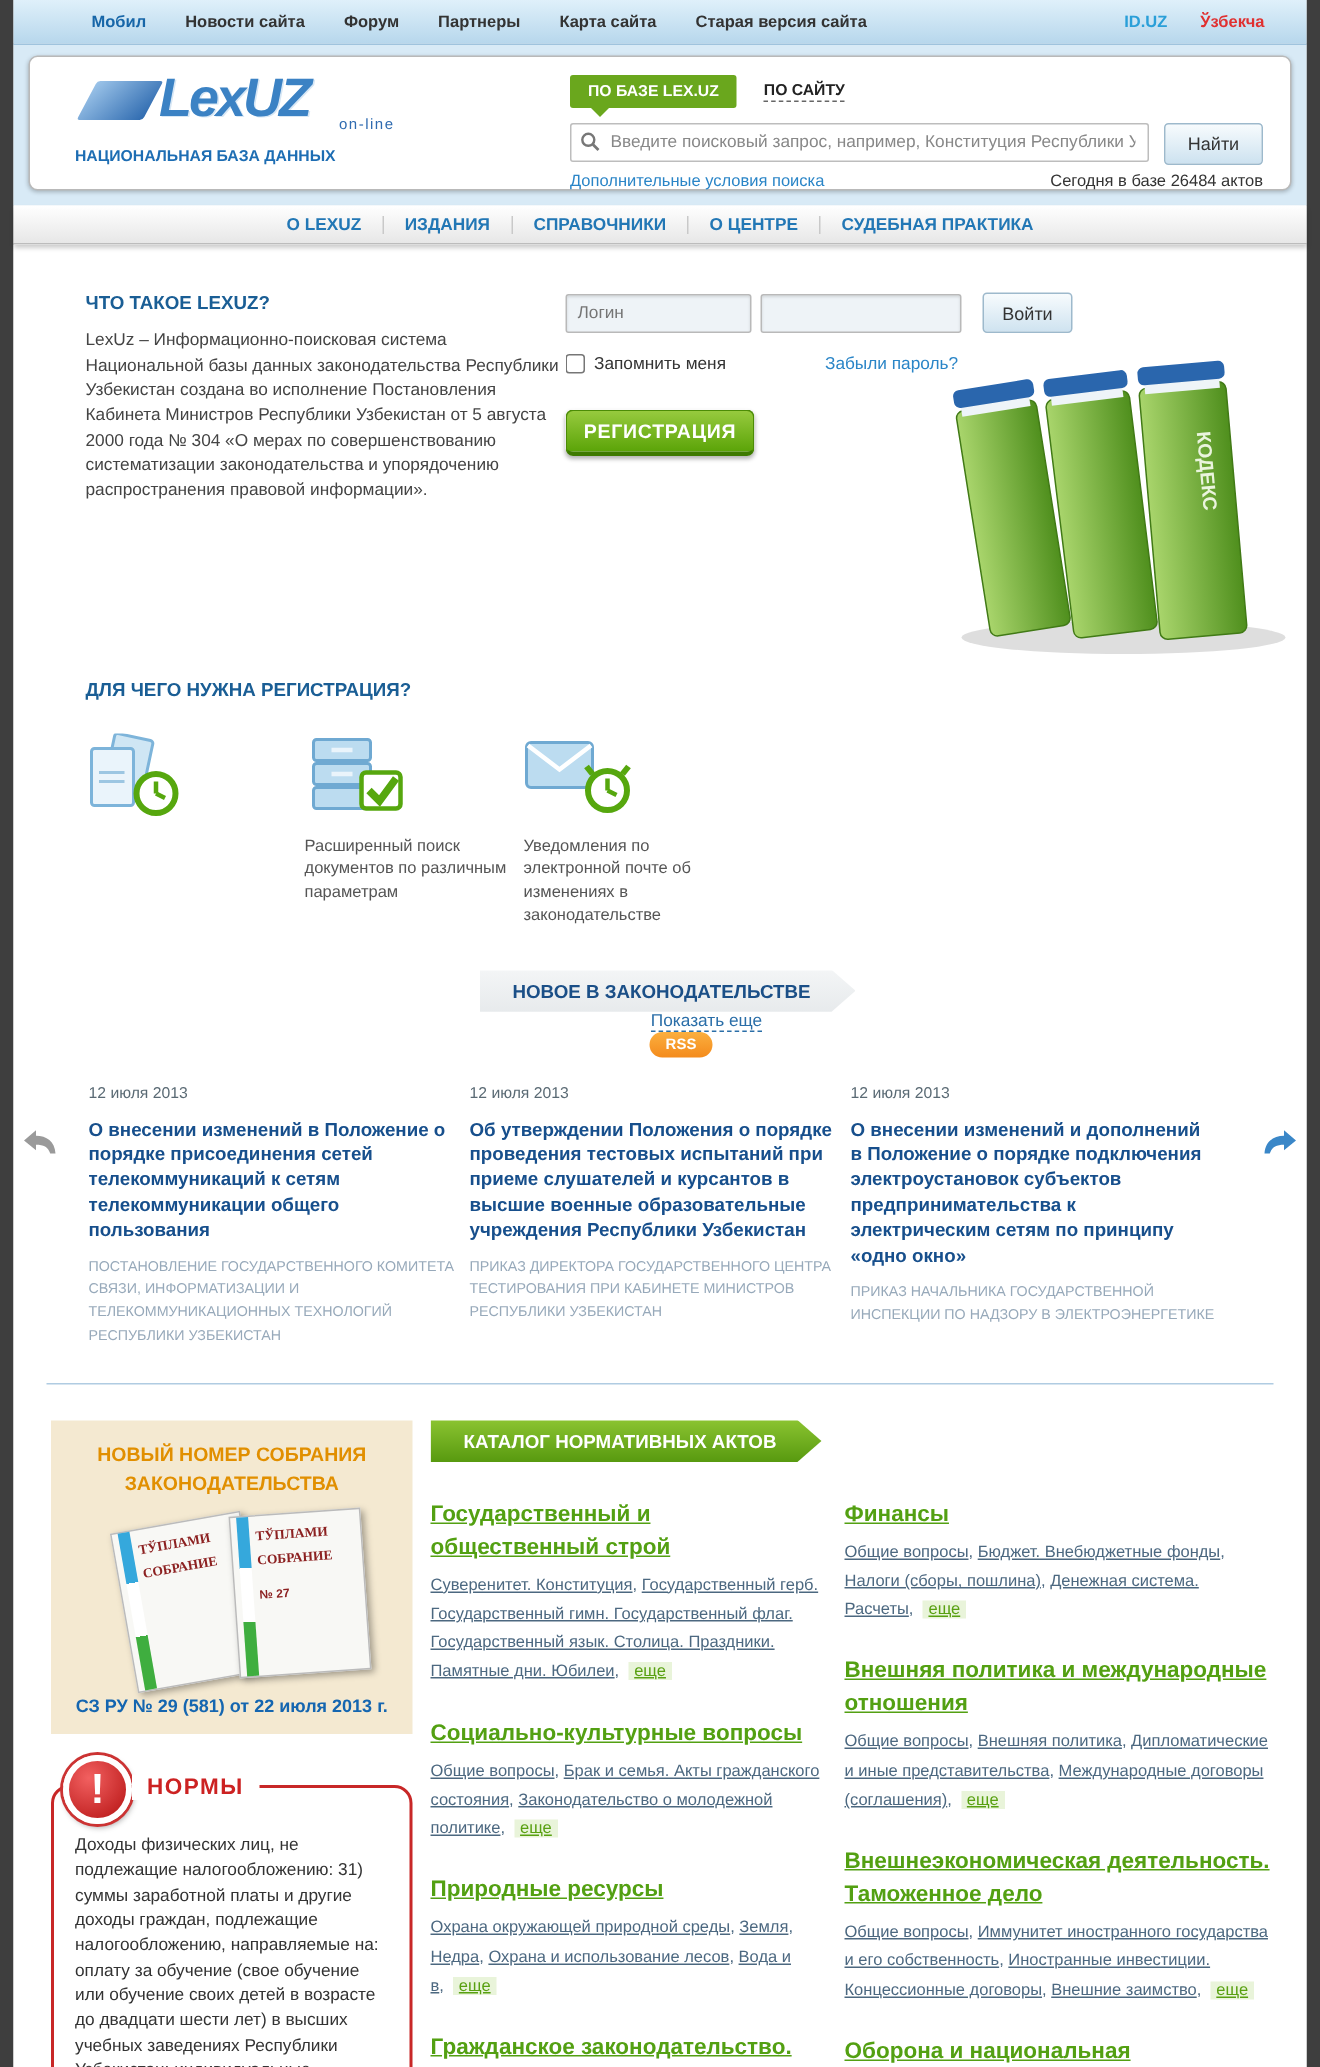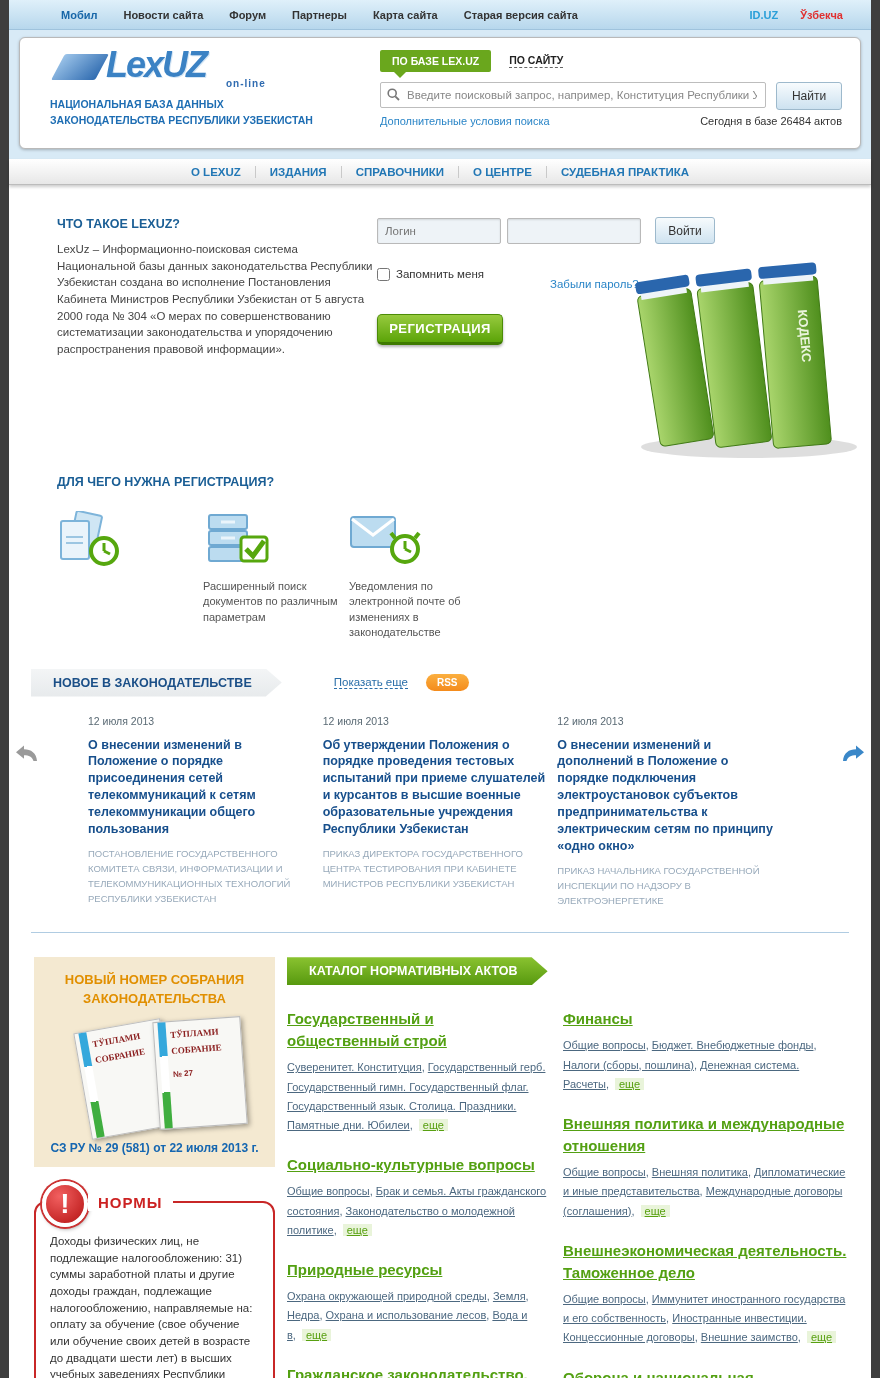--- a/index.html
+++ b/index.html
@@ -9,26 +9,26 @@
   
   .topbar { height:30px; background:linear-gradient(#dff0fa,#b7d7ec); display:flex; align-items:center; padding:0 28px 0 52px; border-bottom:1px solid #9fc3dd;}
   .topbar a { text-decoration:none; font-size:11px; font-weight:bold; color:#333; margin-right:26px; }
   .topbar a.first { color:#1766a8;text-align:center; }
   .topbar .spacer { flex:1; }
   .topbar .iduz { color:#2a9fd8; margin-right:22px; }
   .topbar .lang { color:#e03030; margin-right:0; }
 
   
   .header-band { background:#d8eaf6; padding:7px 10px 10px; }
-  .header-card { background:#fff; border:1px solid #b9b9b9; border-radius:6px; box-shadow:0 1px 3px rgba(0,0,0,.25); display:flex; padding:10px 18px 8px 30px; height:112px; }
+  .header-card { background:#fff; border:1px solid #b9b9b9; border-radius:6px; box-shadow:0 1px 3px rgba(0,0,0,.25); display:flex; padding:10px 18px 8px 30px; height:90px; }
   .logo-block { width:330px; position:relative; }
   .logo-row { display:flex; align-items:flex-start; }
   .swoosh { width:44px; height:26px; background:linear-gradient(120deg,#9cc4e9,#2f6bb0); transform:skewX(-28deg); margin:6px 4px 0 8px; border-radius:2px;}
   .logo-text { font-size:36px; font-weight:bold; font-style:italic; color:#3b82c4; letter-spacing:-2px; line-height:34px; text-shadow:1px 1px 0 #d7e7f5;}
-  .logo-online { font-size:10px; font-weight:bold; color:#2f6bb0; letter-spacing:1px; margin:-4px 0 0 120px; }
+  .logo-online { font-size:10px; font-weight:normal; color:#2f6bb0; letter-spacing:1px; margin:-4px 0 0 120px; }
   .taglines { margin-top:8px; font-size:10.5px; font-weight:bold; color:#1d6db3; line-height:1.5; }
   .search-block { flex:1; padding-top:2px; }
   .tabs-row { display:flex; align-items:center; }
   .tab-active { position:relative; background:#6aa71d; color:#fff; font-size:10.5px; font-weight:bold; padding:5px 12px; border-radius:2px; }
   .tab-active::after { content:""; position:absolute; left:14px; bottom:-6px; border:6px solid transparent; border-top-color:#6aa71d; border-bottom:0; }
   .tab-link { margin-left:18px; font-size:10.5px; font-weight:bold; color:#222; text-decoration:none; border-bottom:1px dashed #666; padding-bottom:1px;}
   .search-row { display:flex; margin-top:10px; }
   .search-wrap { position:relative; flex:1; }
   .search-wrap svg { position:absolute; left:7px; top:6px; }
   .search-input { width:100%; height:26px; border:1px solid #bdbdbd; border-radius:2px; padding:0 8px 0 26px; font-size:11.5px; color:#444; background:#fff; }
@@ -50,42 +50,42 @@
   .h-blue { font-size:12.5px; font-weight:bold; color:#1a5e95; margin-bottom:10px; }
   .about p { font-size:11.5px; color:#444; line-height:1.45; }
   .login-col { position:absolute; left:368px; top:32px; width:350px; }
   .login-row1 { display:flex; align-items:center; }
   .inp { height:26px; border:1px solid #b9b9b9; border-radius:2px; background:#eef3f7; box-shadow:inset 0 1px 2px rgba(0,0,0,.12); padding:0 7px; font-size:11.5px; color:#555;}
   .inp-login { width:124px; }
   .inp-pass { width:134px; margin-left:6px; }
   .btn-login { margin-left:14px; width:60px; height:27px; background:linear-gradient(#f7fbfd,#cfe3f0); border:1px solid #9db9cc; border-radius:3px; font-size:12px; color:#333; cursor:pointer;}
   .login-row2 { display:flex; align-items:center; margin-top:14px; font-size:11.5px; }
   .login-row2 label { color:#333; margin-left:6px; }
-  .forgot { margin-left:66px; color:#2a85c7; text-decoration:none;margin-top:20px; }
+  .forgot { margin-left:66px; color:#2a85c7; text-decoration:none; }
   .btn-reg { margin-top:24px; width:126px; height:31px; background:linear-gradient(#97ca3e,#5ba408); border:1px solid #4c8c06; border-bottom:3px solid #3e7a00; border-radius:5px; color:#fff; font-size:13px; font-weight:bold; letter-spacing:.5px; box-shadow:0 2px 3px rgba(0,0,0,.3); cursor:pointer;}
   .books { position:absolute; right:8px; top:64px; }
 
   
   .benefits { padding:0 0 14px 48px; }
   .benefits-row { display:flex; margin-top:18px; }
   .benefit { width:146px; margin-right:0; }
   .benefit + .benefit { margin-left:0; }
   .benefit .b-icon { height:60px; display:flex; align-items:flex-end; }
   .benefit p { margin-top:12px; font-size:11px; color:#555; line-height:1.4; }
 
   
-  .sec-head { display:flex; align-items:center; margin:14px 12px 0 22px; }
+  .sec-head { display:flex; align-items:center; margin:14px 12px 0 22px;flex-direction:column; }
   .ribbon { display:inline-block; font-weight:bold; font-size:12.5px; padding:7px 30px 7px 22px; clip-path:polygon(0 0,calc(100% - 16px) 0,100% 50%,calc(100% - 16px) 100%,0 100%); }
   .ribbon-gray { background:linear-gradient(#f3f5f6,#e7eaec); color:#1b4f87; }
   .ribbon-green { background:linear-gradient(#8ac330,#57990f); color:#fff; }
   .show-more { font-size:11.5px; color:#2a6ea8; text-decoration:none; border-bottom:1px dashed #2a6ea8; margin-left:52px; }
   .rss { margin-left:18px; display:inline-block; background:linear-gradient(#fbaf3f,#f48b1c); color:#fff; font-size:10px; font-weight:bold; padding:3px 11px; border-radius:10px; text-decoration:none;}
 
   
-  .news-row { position:relative; display:flex; padding:18px 79px 0; }
+  .news-row { position:relative; display:flex; padding:18px 50px 0; }
   .news-item { width:250px; margin-right:10px; }
   .news-date { font-size:10.5px; color:#5a6a74; }
   .news-title { display:block; margin-top:10px; font-size:12.5px; font-weight:bold; color:#174f8c; line-height:1.35; text-decoration:none;}
   .news-src { margin-top:8px; font-size:9.5px; color:#97a9ba; line-height:1.6; text-transform:uppercase; }
   .arrow-btn { position:absolute; top:48px; width:24px; height:17px; cursor:pointer; background:none; border:none; padding:0;}
   .arrow-left { left:6px; transform:scaleX(-1); }
   .arrow-right { right:6px; }
   .news-divider { border:none; border-top:1px solid #b0cce2; margin:24px 22px 0; }
 
   
@@ -152,21 +152,20 @@
       <div class="logo-block">
         <div class="logo-row">
           <div class="swoosh"></div>
           <div>
             <div class="logo-text">LexUZ</div>
             <div class="logo-online">on-line</div>
           </div>
         </div>
         <div class="taglines">
           <div>НАЦИОНАЛЬНАЯ БАЗА ДАННЫХ</div>
-          <div>ЗАКОНОДАТЕЛЬСТВА РЕСПУБЛИКИ УЗБЕКИСТАН</div>
         </div>
       </div>
       <div class="search-block">
         <div class="tabs-row">
           <span class="tab-active">ПО БАЗЕ LEX.UZ</span>
           <a href="#" class="tab-link">ПО САЙТУ</a>
         </div>
         <div class="search-row">
           <span class="search-wrap">
             <svg width="13" height="13" viewBox="0 0 13 13">

